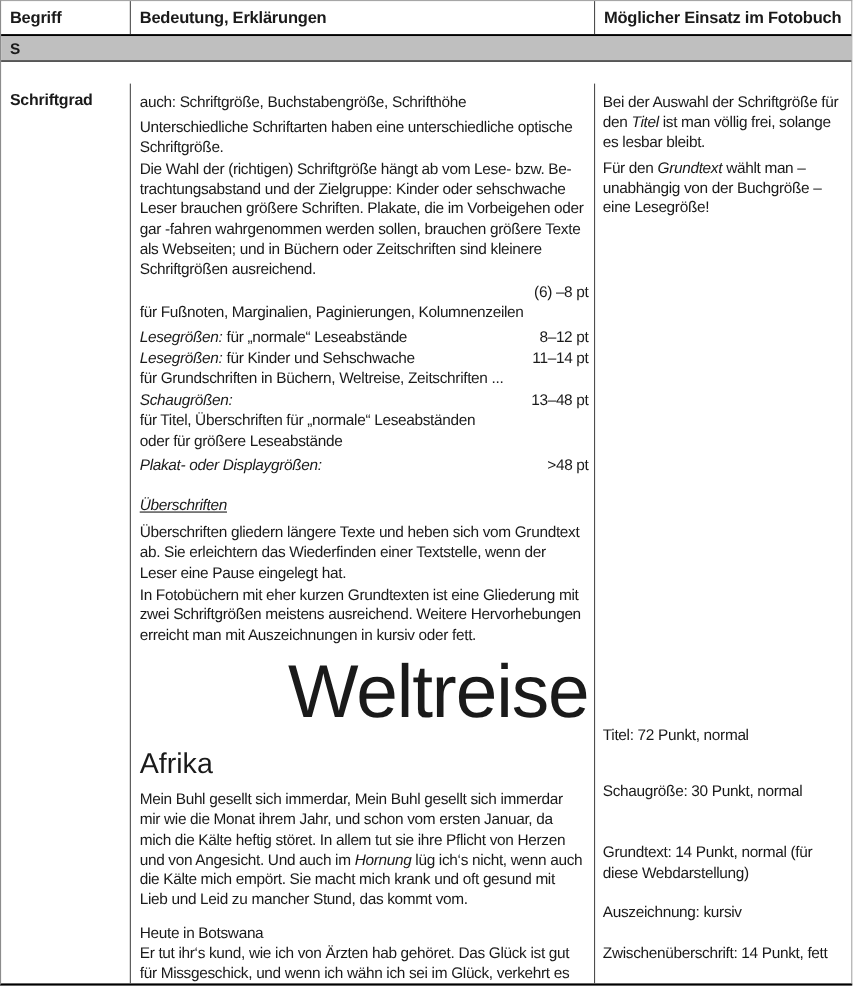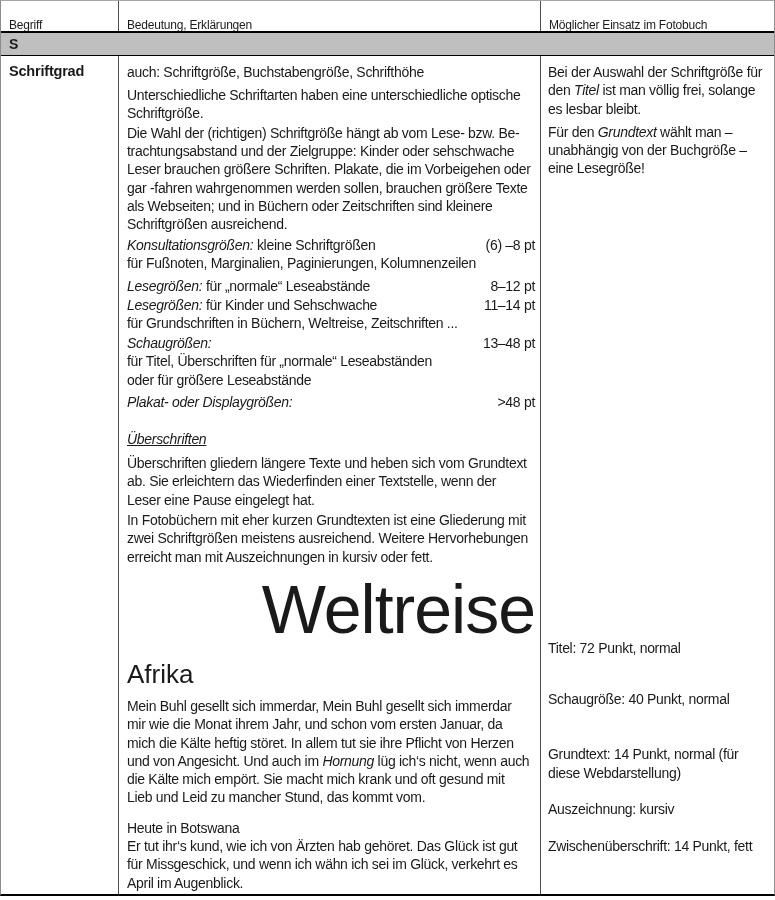--- a/index.html
+++ b/index.html
@@ -19,41 +19,41 @@
     border-bottom: 2px solid #000;
     background: #fff;
   }
   .hrow {
     display: grid;
     grid-template-columns: 118px 422px 233px;
     height: 32px;
     border-bottom: 2px solid #000;
   }
   .hcell {
-    font-weight: normal;
-    font-size: 12px;
+    font-weight: bold;
+    font-size: 15px;
     letter-spacing: -0.2px;
-    padding: 17px 4px 0 8px;
+    padding: 7px 4px 0 8px;
     overflow: hidden; white-space: nowrap;
   }
   .vr { border-right: 1px solid #4d4d4d; }
   .srow {
     height: 23px;
     background: #bfbfbf;
     border-bottom: 1px solid #000;
     font-weight: bold;
     font-size: 14px;
     padding: 3px 0 0 8px;
   }
   .brow {
     display: grid;
     grid-template-columns: 118px 422px 233px;
     height: 838px;
   }
-  .cell { overflow: hidden; }
+  .cell { overflow: hidden; margin-top: 20px; }
   .term-cell { padding: 7px 4px 0 8px; font-weight: bold; font-size: 14.5px; letter-spacing: -0.2px; }
   .expl-cell { padding: 7px 5px 4px 8px; }
   .usage-cell { padding: 7px 6px 0 7px; position: relative; }
 
   .para, .sline, .anno {
     font-size: 14px;
     line-height: 18.3px;
     letter-spacing: -0.3px;
     white-space: pre-line;
   }
@@ -120,21 +120,21 @@
 Schriftgröße.</span></div>
 
       <div class="para mb2">Die Wahl der (richtigen) Schriftgröße hängt ab vom Lese- bzw. Be-
 trachtungsabstand und der Zielgruppe: Kinder oder sehschwache
 Leser brauchen größere Schriften. Plakate, die im Vorbeigehen oder
 gar -fahren wahrgenommen werden sollen, brauchen größere Texte
 als Webseiten; und in Büchern oder Zeitschriften sind kleinere
 Schriftgrößen ausreichend.</div>
 
       <div class="mb5">
-        <div class="sline"><span><i>Konsultationsgrößen:</i><span> kleine Schriftgrößen</span></span><span class="pt">(6) –8 pt</span></div>
+        <div class="sline"><span class="pt">(6) –8 pt</span></div>
         <div class="para">für Fußnoten, Marginalien, Paginierungen, Kolumnenzeilen</div>
       </div>
 
       <div class="mb2">
         <div class="sline"><span><i>Lesegrößen:</i><span> für „normale“ Leseabstände</span></span><span class="pt">8–12 pt</span></div>
         <div class="sline"><span><i>Lesegrößen:</i><span> für Kinder und Sehschwache</span></span><span class="pt">11–14 pt</span></div>
         <div class="para">für Grundschriften in Büchern, Weltreise, Zeitschriften ...</div>
       </div>
 
       <div class="mb35">
@@ -176,21 +176,21 @@
     <div class="cell usage-cell">
       <div class="para mb5"><span>Bei der Auswahl der Schriftgröße für
 den </span><i>Titel</i><span> ist man völlig frei, solange
 es lesbar bleibt.</span></div>
 
       <div class="para"><span>Für den </span><i>Grundtext</i><span> wählt man –
 </span><b>unabhängig von der Buchgröße</b><span> –
 eine Lesegröße!</span></div>
 
       <div class="anno anno-titel">Titel: 72 Punkt, normal</div>
-      <div class="anno anno-schau">Schaugröße: 40 Punkt, normal</div>
+      <div class="anno anno-schau">Schaugröße: 30 Punkt, normal</div>
       <div class="anno anno-grund">
         <div>Grundtext: 14 Punkt, normal (für
 diese Webdarstellung)</div>
         <div>Auszeichnung: kursiv</div>
       </div>
       <div class="anno anno-zwischen">Zwischenüberschrift: 14 Punkt, fett</div>
     </div>
 
   </div>
 </div>

